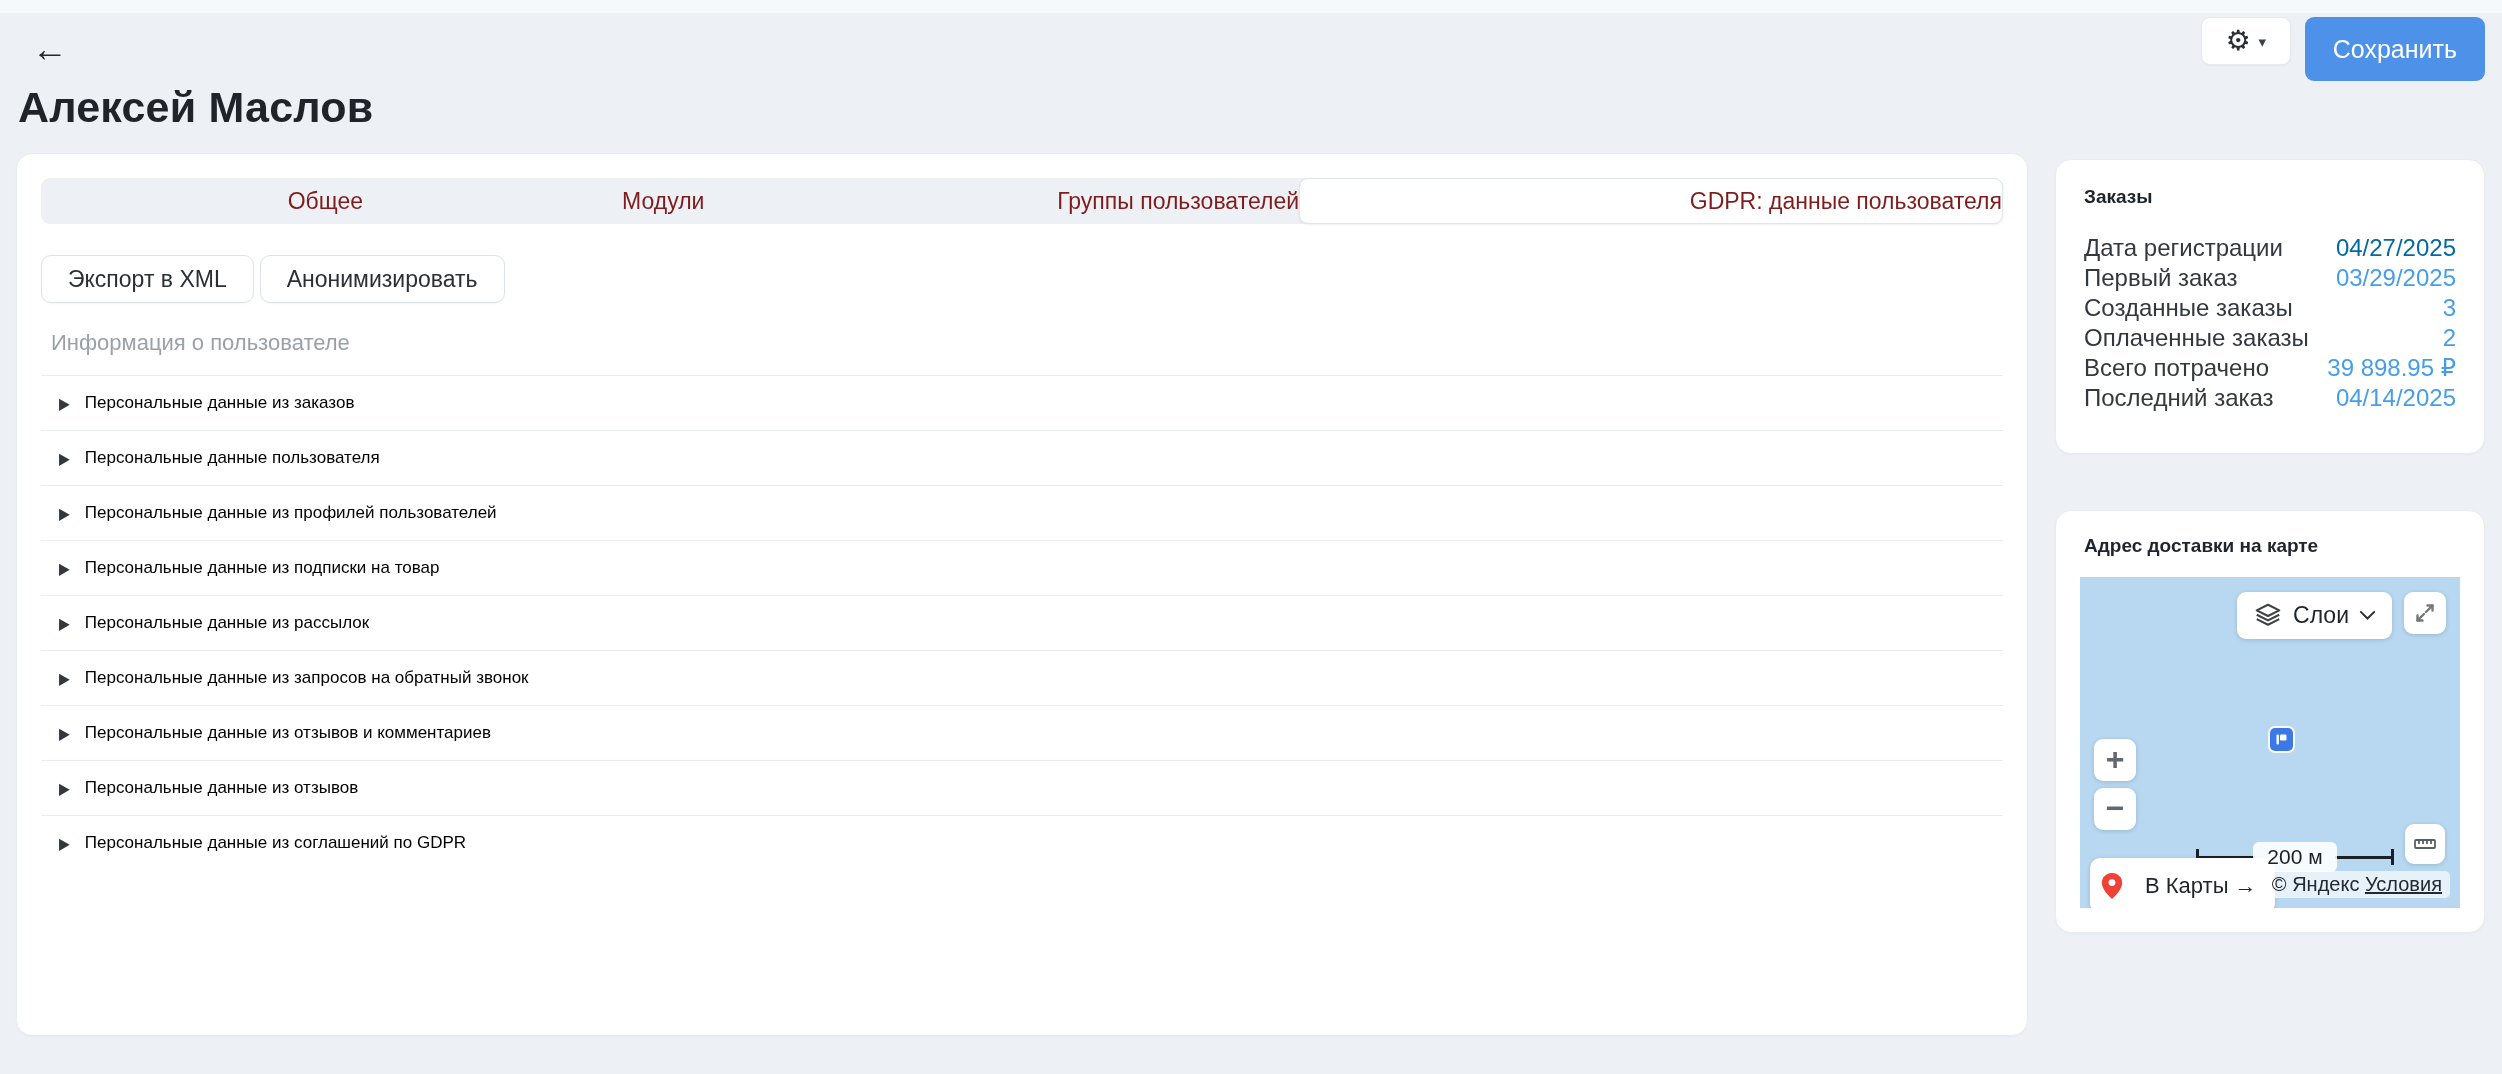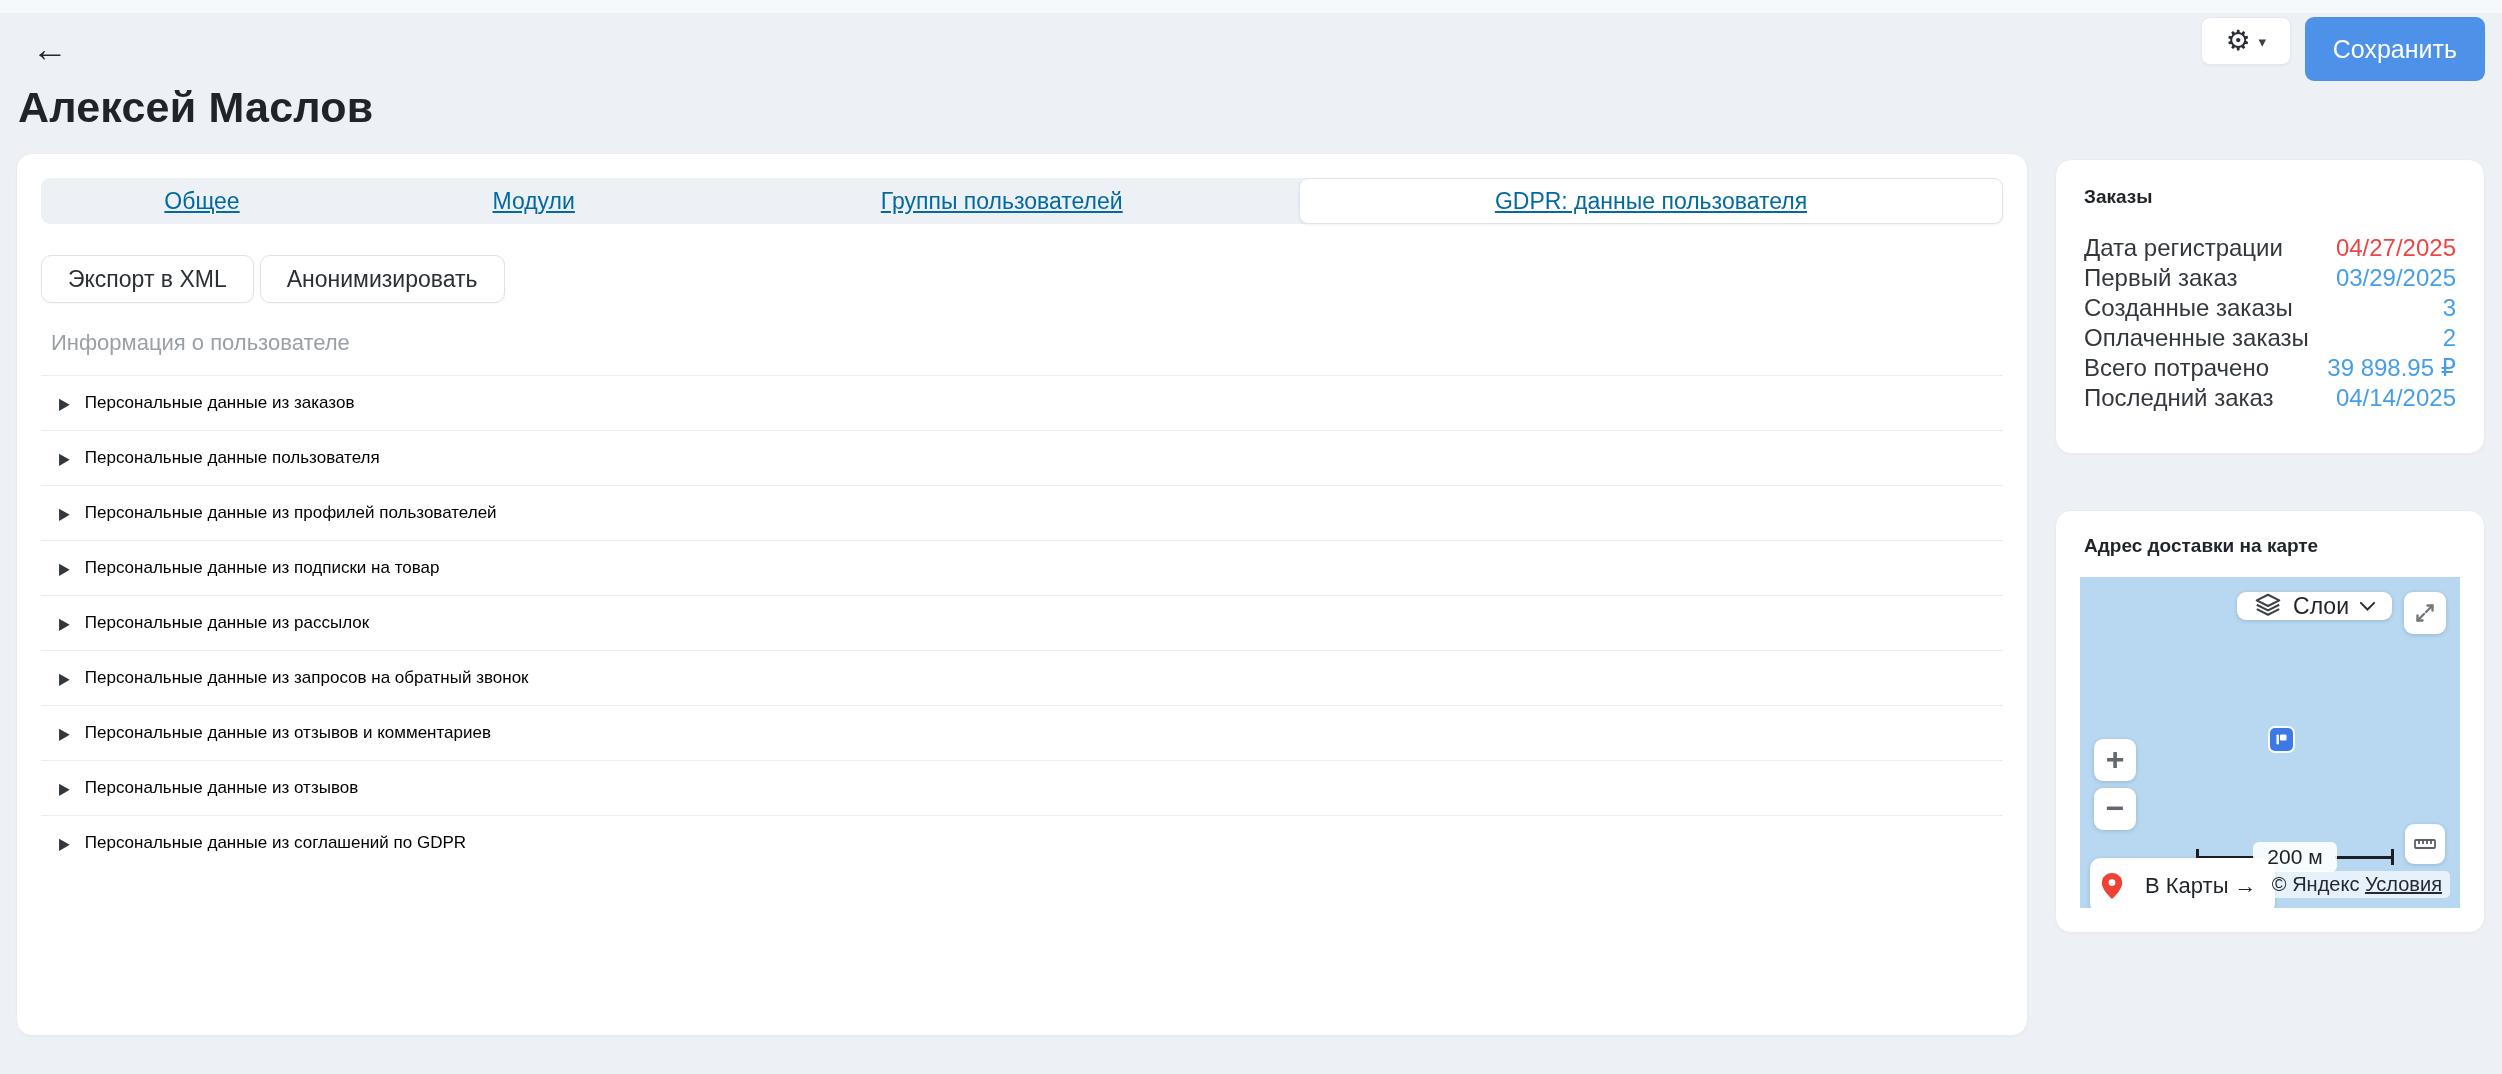--- a/index.html
+++ b/index.html
@@ -40,22 +40,22 @@
   .card {
     background:#ffffff; border:1px solid #e8ecf1; border-radius:16px;
     box-shadow:0 1px 2px rgba(30,40,60,.03);
   }
   .main-card { flex:1; height:883px; padding:24px; }
   .sidebar { width:430px; display:flex; flex-direction:column; margin-top:6px; }
 
   
   .tab-bar { display:flex; background:#edf1f6; border-radius:9px; height:46px; }
   .tab {
-    display:flex; align-items:center; justify-content:center;
-    font-size:23px; color:#0369a1; cursor:pointer; border-radius:9px; white-space:nowrap;text-decoration:underline;
+    display:flex; align-items:center; justify-content:flex-end;
+    font-size:23px; color:#7f1d1d; cursor:pointer; border-radius:9px; white-space:nowrap;
   }
   .tab:nth-child(1){ flex-grow:1; }
   .tab:nth-child(2){ flex-grow:1.05; }
   .tab:nth-child(3){ flex-grow:1.43; }
   .tab:nth-child(4){ flex-grow:1.58; }
   .tab.active {
     background:#ffffff; border:1px solid #dfe5ec;
     box-shadow:0 1px 3px rgba(30,40,60,.07);
   }
 
@@ -77,36 +77,36 @@
   }
   .tri-icon { font-size:14px; color:#33383e; margin-right:15px; transform:scaleY(1.15); }
   .gdpr-row-label { font-size:17px; color:#000000; }
 
   
   .orders-card { padding:26px 28px 40px 28px; }
   .panel-title { font-size:19px; font-weight:700; color:#1f242a; }
   .orders-rows { margin-top:25px; }
   .orow { display:flex; justify-content:space-between; font-size:24px; line-height:30px; }
   .orow .olabel { color:#33383e; }
-  .orow .oval { color:#ef4444; }
+  .orow .oval { color:#0369a1; }
   .orow .oval.link { color:#469ee8; cursor:pointer; }
 
   
   .map-card { margin-top:56px; padding:24px 24px 24px 24px; }
   .map-card .panel-title { margin-left:4px; }
   .map-area {
     position:relative; margin-top:20px; height:331px; background:#b7d8f0;
     overflow:hidden;
   }
   .map-btn {
     position:absolute; background:#ffffff; border:none; border-radius:9px;
     box-shadow:0 1px 4px rgba(30,40,60,.18); cursor:pointer; font-family:inherit;
     display:flex; align-items:center; justify-content:center;
   }
-  .layers-btn { top:15px; right:68px; height:28px; padding:0 16px; gap:10px; font-size:23px; color:#1f242a; }
+  .layers-btn { top:15px; right:68px; height:47px; padding:0 16px; gap:10px; font-size:23px; color:#1f242a; }
   .expand-btn { top:15px; right:14px; width:42px; height:42px; }
   .zoom-in-btn  { top:162px; left:14px; width:42px; height:42px; }
   .zoom-out-btn { top:211px; left:14px; width:42px; height:42px; }
   .zoom-glyph { font-size:32px; font-weight:700; color:#63686e; line-height:1; margin-top:-3px; }
   .ruler-btn { top:247px; right:15px; width:40px; height:40px; }
   .tomaps-btn { top:281px; left:10px; height:55px; padding:0 18px 0 10px; gap:21px; border-radius:10px; font-size:22px; color:#1f242a; }
 
   .transit-icon {
     position:absolute; left:190px; top:151px; width:23px; height:23px;
     background:#3d79e6; border-radius:5px; box-shadow:0 0 0 2px rgba(255,255,255,.9);

